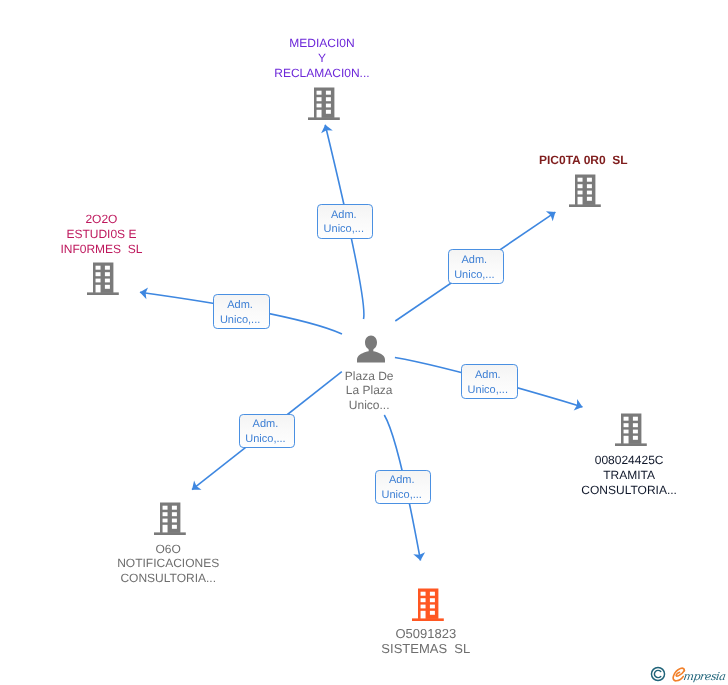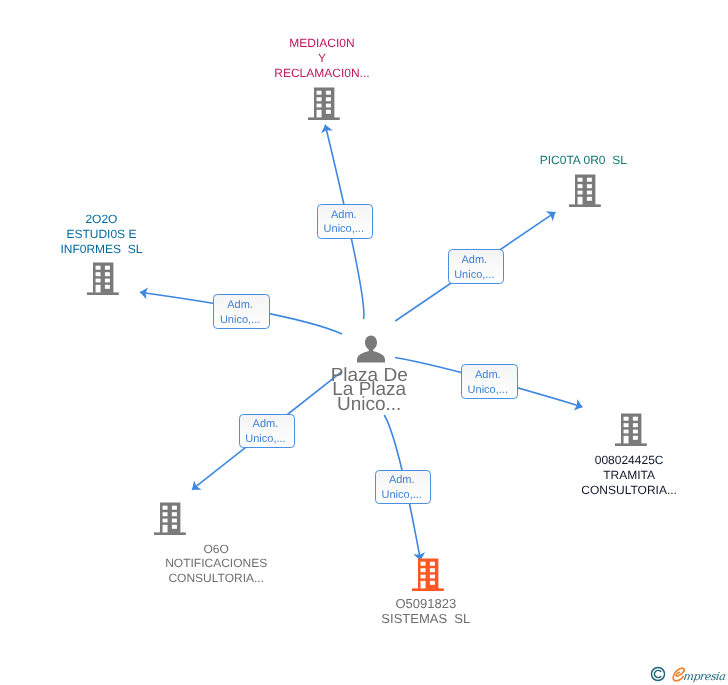--- a/index.html
+++ b/index.html
@@ -113,59 +113,59 @@
       <rect x="8.55" y="3.7" width="5.0" height="4.0"></rect>
       <rect x="17.9" y="3.7" width="5.0" height="4.0"></rect>
       <rect x="8.55" y="10.2" width="5.0" height="4.0"></rect>
       <rect x="17.9" y="10.2" width="5.0" height="4.0"></rect>
       <rect x="8.55" y="16.6" width="5.0" height="3.8"></rect>
       <rect x="17.9" y="16.6" width="5.0" height="3.8"></rect>
       <rect x="8.55" y="22.8" width="5.0" height="7.6"></rect>
       <rect x="17.9" y="22.8" width="5.0" height="4.0"></rect>
     </g>
   </svg></div>
-        <div class="lbl" style="color: #be185d; bottom: 39px;"><div>MEDIACI0N</div><div>Y</div><div>RECLAMACI0N...</div></div>
+        <div class="lbl" style="color: #6d28d9; bottom: 39px;"><div>MEDIACI0N</div><div>Y</div><div>RECLAMACI0N...</div></div>
       </div>
       <div class="node" style="left: 569px; top: 173.5px; width: 32px; height: 33px;">
         <div class="ico"><svg width="32" height="33" viewBox="0 0 32 33">
     <g fill="#7a7a7a">
       <rect x="6.0" y="0.5" width="20.4" height="30.4"></rect>
       <rect x="0" y="30.4" width="31.8" height="2.6"></rect>
     </g>
     <g fill="#ffffff">
       <rect x="8.55" y="3.7" width="5.0" height="4.0"></rect>
       <rect x="17.9" y="3.7" width="5.0" height="4.0"></rect>
       <rect x="8.55" y="10.2" width="5.0" height="4.0"></rect>
       <rect x="17.9" y="10.2" width="5.0" height="4.0"></rect>
       <rect x="8.55" y="16.6" width="5.0" height="3.8"></rect>
       <rect x="17.9" y="16.6" width="5.0" height="3.8"></rect>
       <rect x="8.55" y="22.8" width="5.0" height="7.6"></rect>
       <rect x="17.9" y="22.8" width="5.0" height="4.0"></rect>
     </g>
   </svg></div>
-        <div class="lbl" style="color: #0f766e; bottom: 39px;"><div>PIC0TA 0R0  SL</div></div>
+        <div class="lbl" style="color: #7f1d1d; bottom: 39px; font-weight: bold;"><div>PIC0TA 0R0  SL</div></div>
       </div>
       <div class="node" style="left: 87.1px; top: 262.4px; width: 32px; height: 33px;">
         <div class="ico"><svg width="32" height="33" viewBox="0 0 32 33">
     <g fill="#7a7a7a">
       <rect x="6.0" y="0.5" width="20.4" height="30.4"></rect>
       <rect x="0" y="30.4" width="31.8" height="2.6"></rect>
     </g>
     <g fill="#ffffff">
       <rect x="8.55" y="3.7" width="5.0" height="4.0"></rect>
       <rect x="17.9" y="3.7" width="5.0" height="4.0"></rect>
       <rect x="8.55" y="10.2" width="5.0" height="4.0"></rect>
       <rect x="17.9" y="10.2" width="5.0" height="4.0"></rect>
       <rect x="8.55" y="16.6" width="5.0" height="3.8"></rect>
       <rect x="17.9" y="16.6" width="5.0" height="3.8"></rect>
       <rect x="8.55" y="22.8" width="5.0" height="7.6"></rect>
       <rect x="17.9" y="22.8" width="5.0" height="4.0"></rect>
     </g>
   </svg></div>
-        <div class="lbl" style="color: #0369a1; bottom: 39px; margin-top: 20px;"><div>2O2O</div><div>ESTUDI0S E</div><div>INF0RMES  SL</div></div>
+        <div class="lbl" style="color: #be185d; bottom: 39px; margin-top: 20px;"><div>2O2O</div><div>ESTUDI0S E</div><div>INF0RMES  SL</div></div>
       </div>
       <div class="node" style="left: 614.8px; top: 413.3px; width: 32px; height: 33px;">
         <div class="ico"><svg width="32" height="33" viewBox="0 0 32 33">
     <g fill="#7a7a7a">
       <rect x="6.0" y="0.5" width="20.4" height="30.4"></rect>
       <rect x="0" y="30.4" width="31.8" height="2.6"></rect>
     </g>
     <g fill="#ffffff">
       <rect x="8.55" y="3.7" width="5.0" height="4.0"></rect>
       <rect x="17.9" y="3.7" width="5.0" height="4.0"></rect>
@@ -189,23 +189,23 @@
       <rect x="8.55" y="3.7" width="5.0" height="4.0"></rect>
       <rect x="17.9" y="3.7" width="5.0" height="4.0"></rect>
       <rect x="8.55" y="10.2" width="5.0" height="4.0"></rect>
       <rect x="17.9" y="10.2" width="5.0" height="4.0"></rect>
       <rect x="8.55" y="16.6" width="5.0" height="3.8"></rect>
       <rect x="17.9" y="16.6" width="5.0" height="3.8"></rect>
       <rect x="8.55" y="22.8" width="5.0" height="7.6"></rect>
       <rect x="17.9" y="22.8" width="5.0" height="4.0"></rect>
     </g>
   </svg></div>
-        <div class="lbl" style="color: rgb(110, 110, 110); top: 40px; margin-left: 48px;"><div>O6O</div><div>NOTIFICACIONES</div><div>CONSULTORIA...</div></div>
-      </div>
-      <div class="node" style="left: 411.6px; top: 558px; width: 32px; height: 33px;">
+        <div class="lbl" style="color: rgb(110, 110, 110); top: 40px;"><div>O6O</div><div>NOTIFICACIONES</div><div>CONSULTORIA...</div></div>
+      </div>
+      <div class="node" style="left: 411.6px; top: 588px; width: 32px; height: 33px;">
         <div class="ico"><svg width="32" height="33" viewBox="0 0 32 33">
     <g fill="#ff5722">
       <rect x="6.0" y="0.5" width="20.4" height="30.4"></rect>
       <rect x="0" y="30.4" width="31.8" height="2.6"></rect>
     </g>
     <g fill="#ffffff">
       <rect x="8.55" y="3.7" width="5.0" height="4.0"></rect>
       <rect x="17.9" y="3.7" width="5.0" height="4.0"></rect>
       <rect x="8.55" y="10.2" width="5.0" height="4.0"></rect>
       <rect x="17.9" y="10.2" width="5.0" height="4.0"></rect>
@@ -214,21 +214,21 @@
       <rect x="8.55" y="22.8" width="5.0" height="7.6"></rect>
       <rect x="17.9" y="22.8" width="5.0" height="4.0"></rect>
     </g>
   </svg></div>
         <div class="lbl" style="color: rgb(110, 110, 110); font-size: 13px; padding-right: 3.6179px; top: 39px;"><div>O5091823</div><div>SISTEMAS  SL</div></div>
       </div>
       <div class="node" style="left: 357px; top: 334.7px; width: 28px; height: 28px;">
         <div class="ico"><svg width="28" height="28" viewBox="0 0 28 28">
     <path fill="#7a7a7a" d="M14 0.5c-3.45 0-6.0 3.0-6.0 6.9 0 2.7 1.15 5.2 3.0 6.4 0.45 0.3 0.7 0.8 0.7 1.35v1.0c-4.3 0.75-8.6 2.7-10.3 4.75C0.3 22.15 0 23.6 0 25.1v2.4h28v-2.4c0-1.5-0.3-2.95-1.4-4.2-1.7-2.05-6.0-4.0-10.3-4.75v-1.0c0-0.55 0.25-1.05 0.7-1.35 1.85-1.2 3.0-3.7 3.0-6.4 0-3.9-2.55-6.9-6.0-6.9z"></path>
   </svg></div>
-        <div class="lbl" style="color: rgb(110, 110, 110); font-size: 19px; padding-right: 3.6179px; top: 34px;"><div>Plaza De</div><div>La Plaza</div><div>Unico...</div></div>
+        <div class="lbl" style="color: rgb(110, 110, 110); font-size: 12px; padding-right: 3.6179px; top: 34px;"><div>Plaza De</div><div>La Plaza</div><div>Unico...</div></div>
       </div>
     </div>
   <div id="edge-labels-layer">
       <div class="elabel" style="left: 317.2px; top: 204.1px; width: 56.3px; height: 34.6px; border-color: rgb(74, 144, 226); color: rgb(61, 127, 212);"><div>Adm.</div><div>Unico,...</div></div>
       <div class="elabel" style="left: 447.7px; top: 249.4px; width: 56.4px; height: 34.3px; border-color: rgb(74, 144, 226); color: rgb(61, 127, 212);"><div>Adm.</div><div>Unico,...</div></div>
       <div class="elabel" style="left: 213.2px; top: 294.4px; width: 56.9px; height: 34.5px; border-color: rgb(74, 144, 226); color: rgb(61, 127, 212);"><div>Adm.</div><div>Unico,...</div></div>
       <div class="elabel" style="left: 460.9px; top: 364.4px; width: 56.9px; height: 34.4px; border-color: rgb(74, 144, 226); color: rgb(61, 127, 212);"><div>Adm.</div><div>Unico,...</div></div>
       <div class="elabel" style="left: 238.6px; top: 413.6px; width: 56.8px; height: 34.1px; border-color: rgb(74, 144, 226); color: rgb(61, 127, 212);"><div>Adm.</div><div>Unico,...</div></div>
       <div class="elabel" style="left: 375.2px; top: 469.5px; width: 56.2px; height: 34.3px; border-color: rgb(74, 144, 226); color: rgb(61, 127, 212);"><div>Adm.</div><div>Unico,...</div></div>
     </div>

